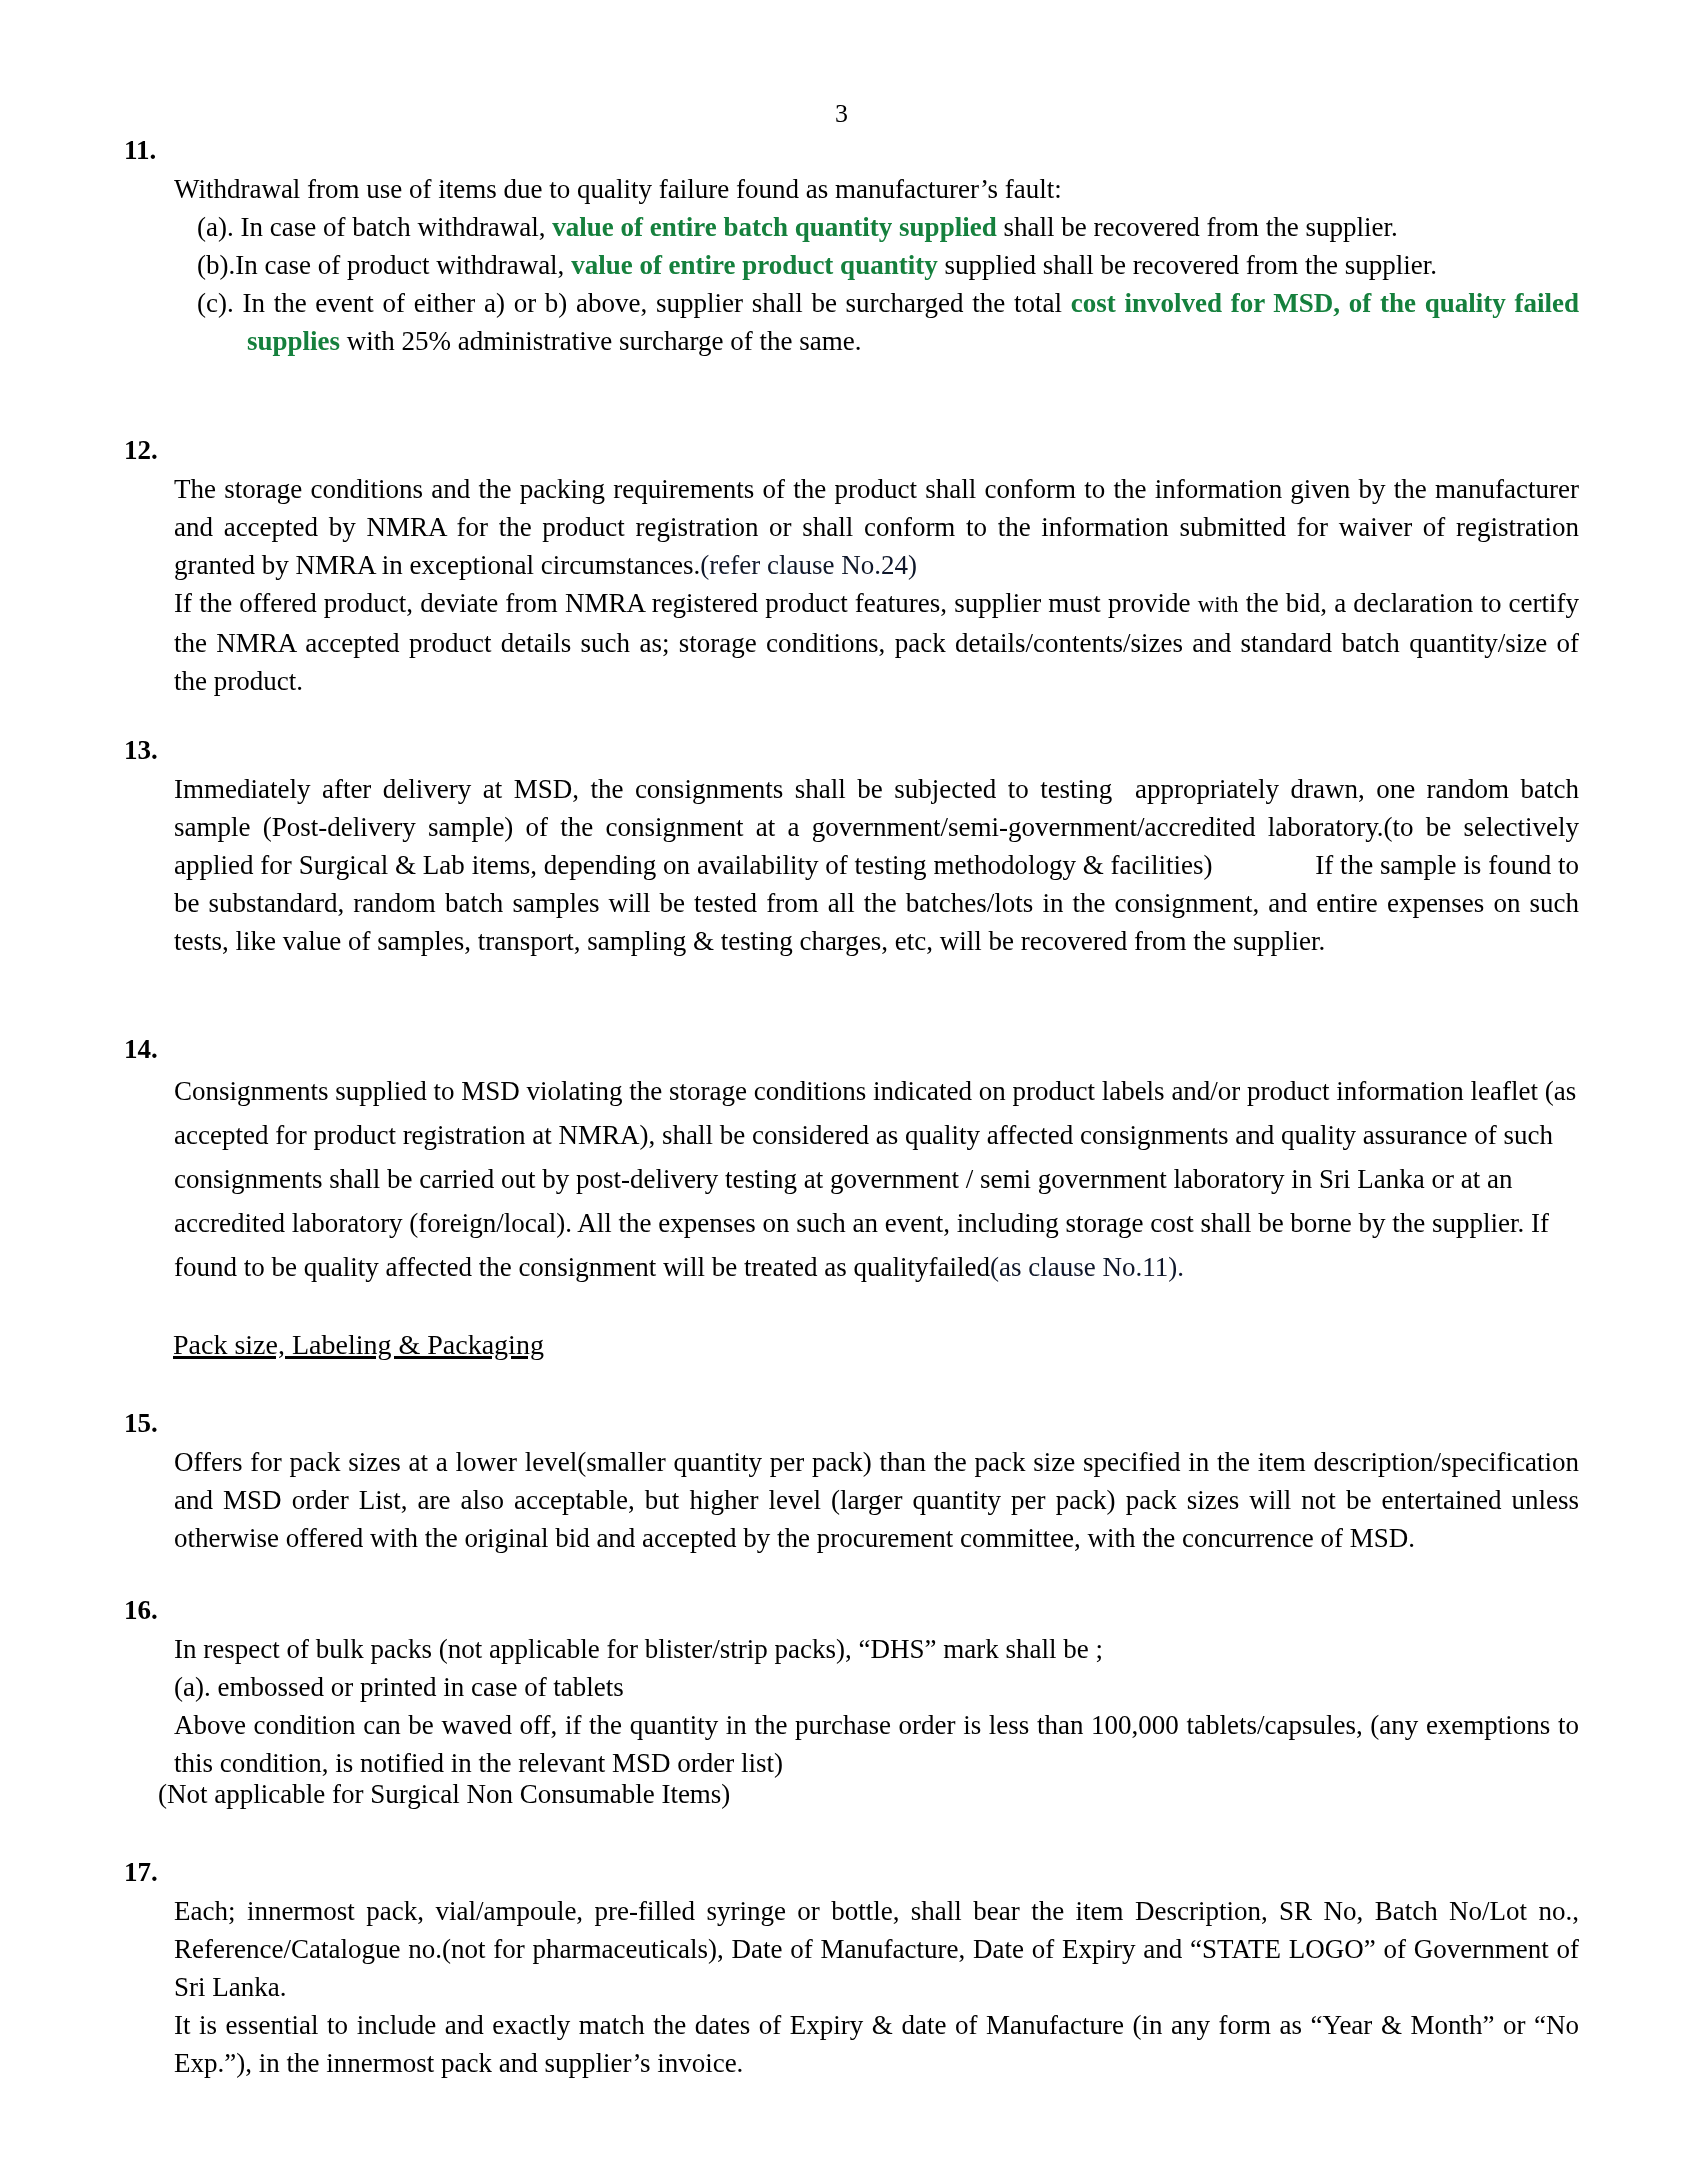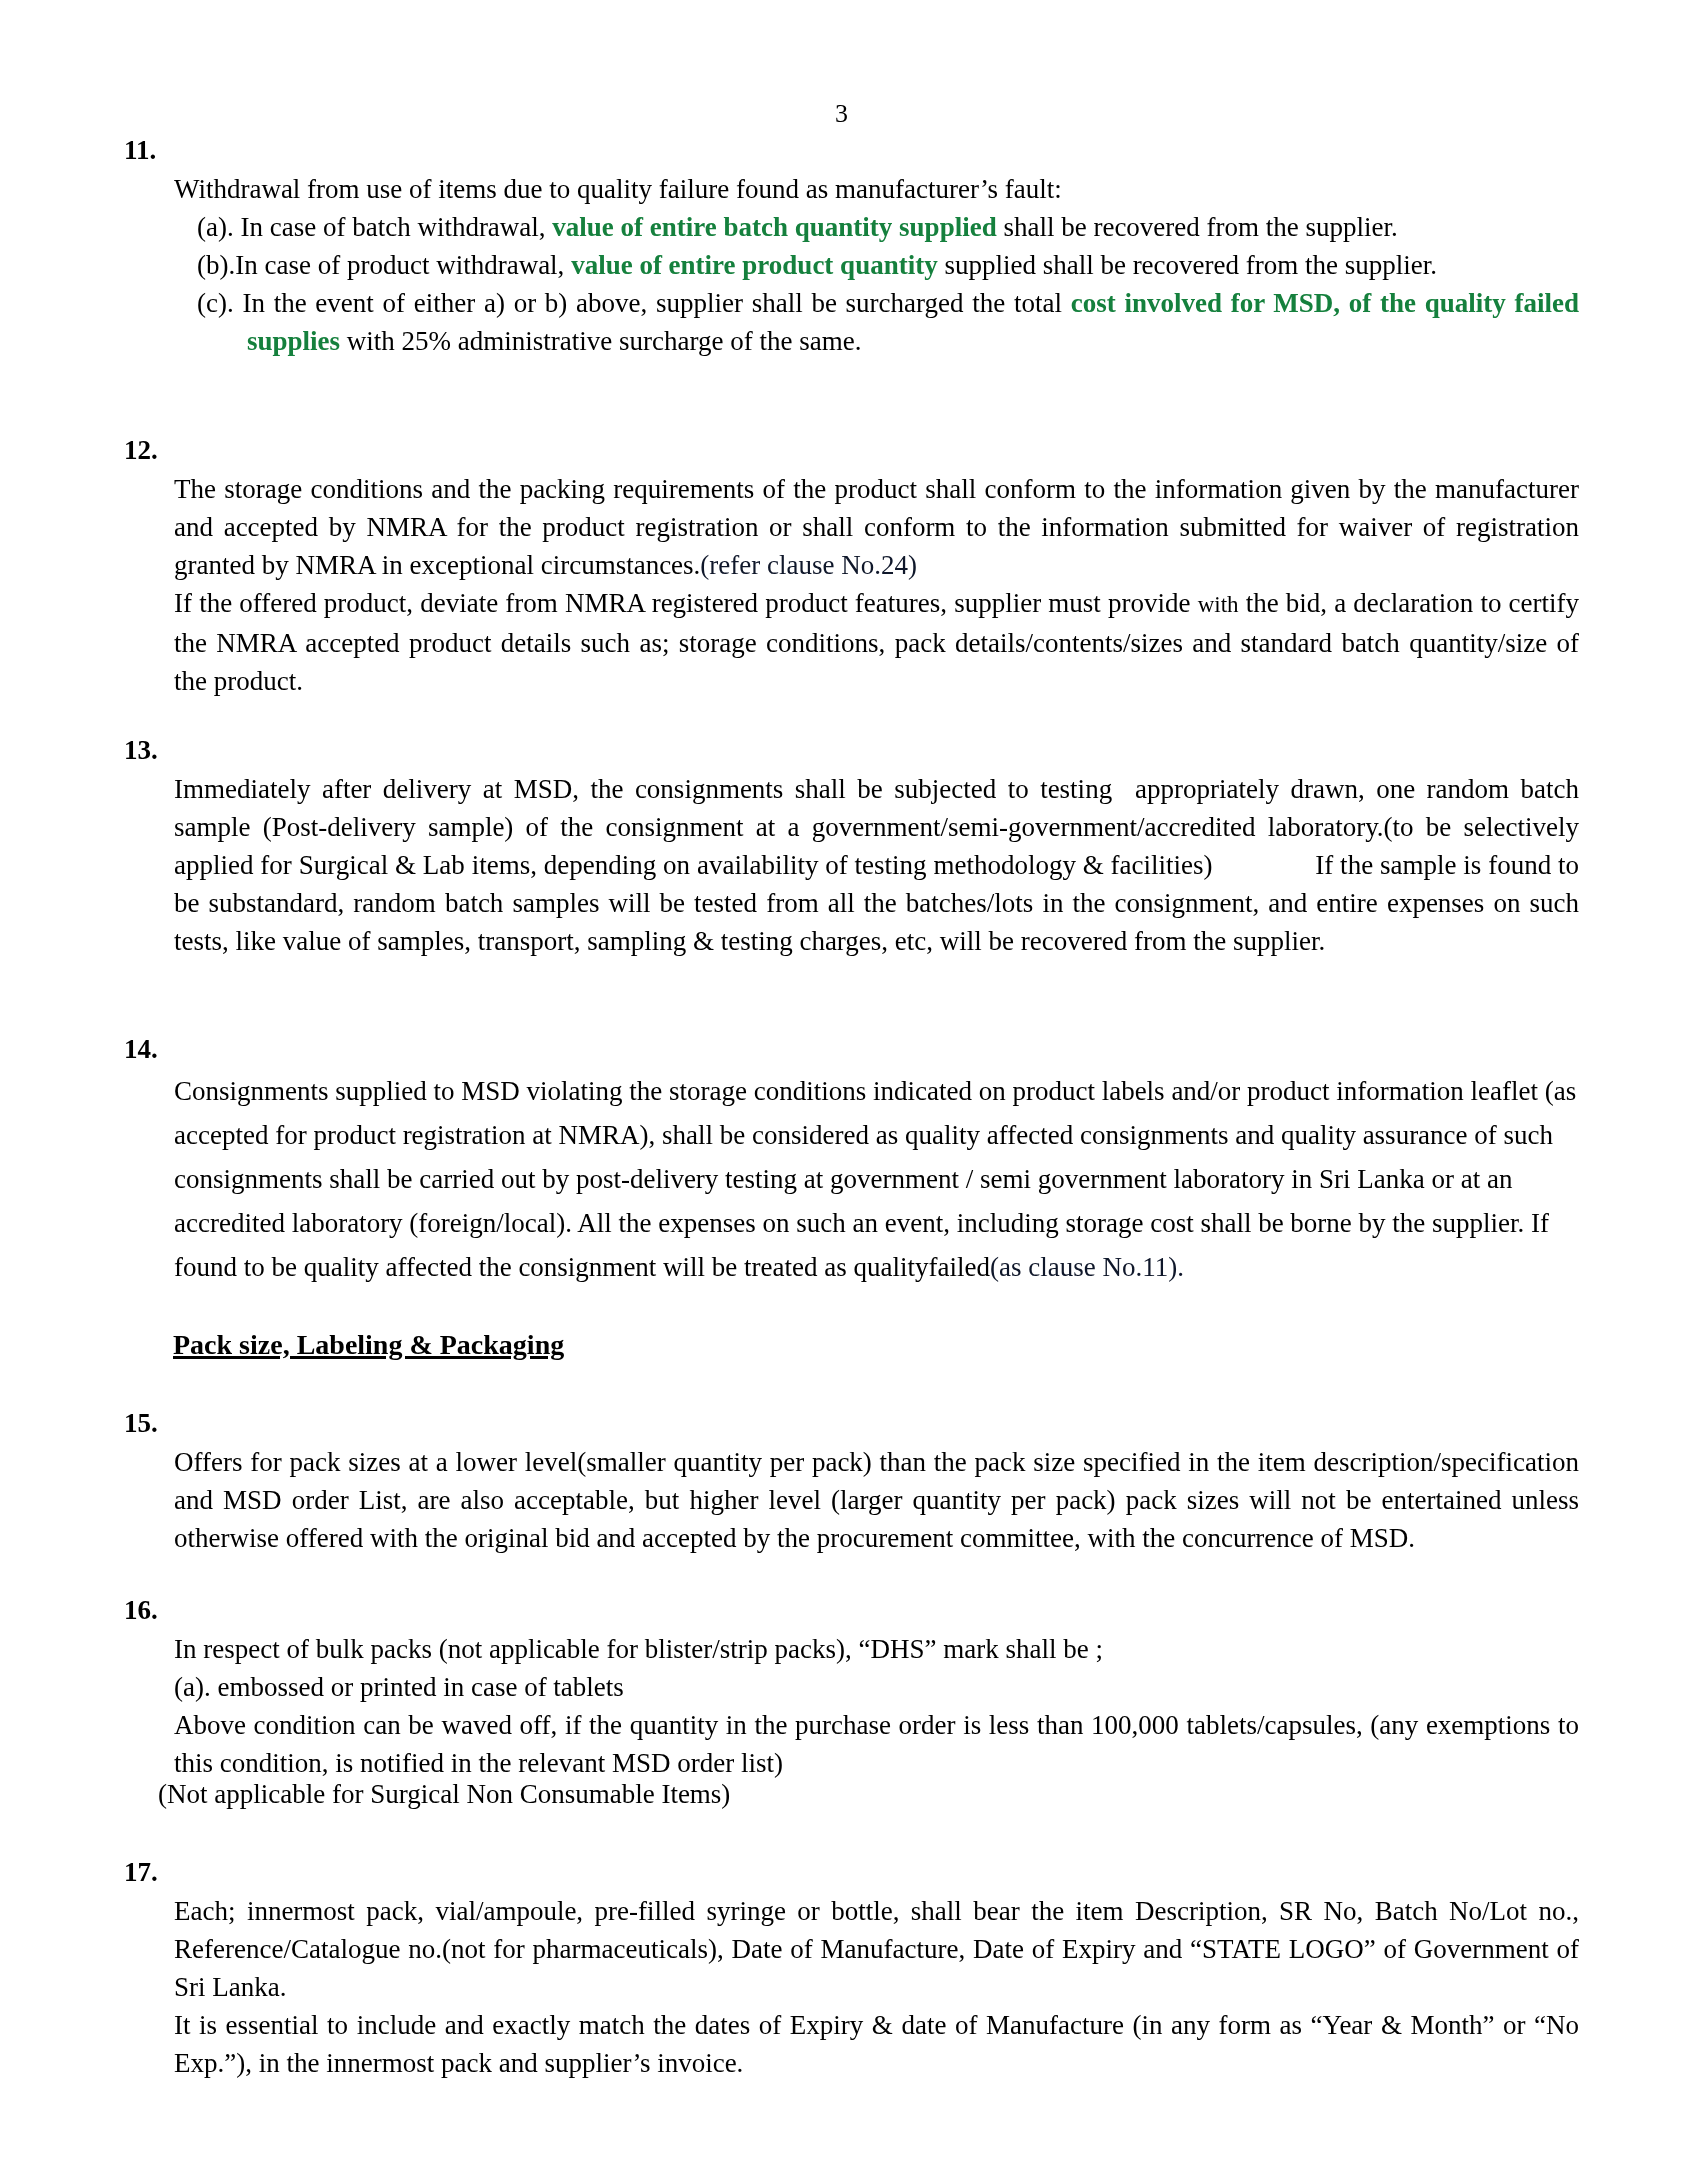--- a/index.html
+++ b/index.html
@@ -7,21 +7,21 @@
          font-family:"Liberation Serif", "DejaVu Serif", serif; color:#000; }
   .page-num { position:absolute; top:99px; left:0; width:1683px; text-align:center; font-size:26px; }
   .clause { position:absolute; left:124px; width:1455px; font-size:27px; line-height:38px; }
   .clause .num { position:absolute; left:0; top:0; font-weight:bold; }
   .clause .body { margin-left:50px; text-align:justify;margin-top:39px; }
   .sub { display:block; }
   .hang { padding-left:61px; text-indent:-50px; margin-left:12px; }
   .blue { color:#15803d; font-weight:bold; }
   .red { color:#0f172a; }
   .small { font-size:23px; }
-  .heading { position:absolute; left:173px; top:1329px; font-size:28px; font-weight:bold; text-decoration:underline; text-decoration-thickness:3px; }
+  .heading { position:absolute; left:173px; top:1329px; font-size:28px; font-weight:normal; text-decoration:underline; text-decoration-thickness:3px; }
   .c14 { line-height:44px; text-align:left !important; }
   .note16 { position:absolute; left:158px; top:1782px; font-size:27px; }
 </style>
 </head>
 <body>
 
 <div class="page-num">3</div>
 
 <div class="clause" style="top:131px;">
   <span class="num">11.</span>

